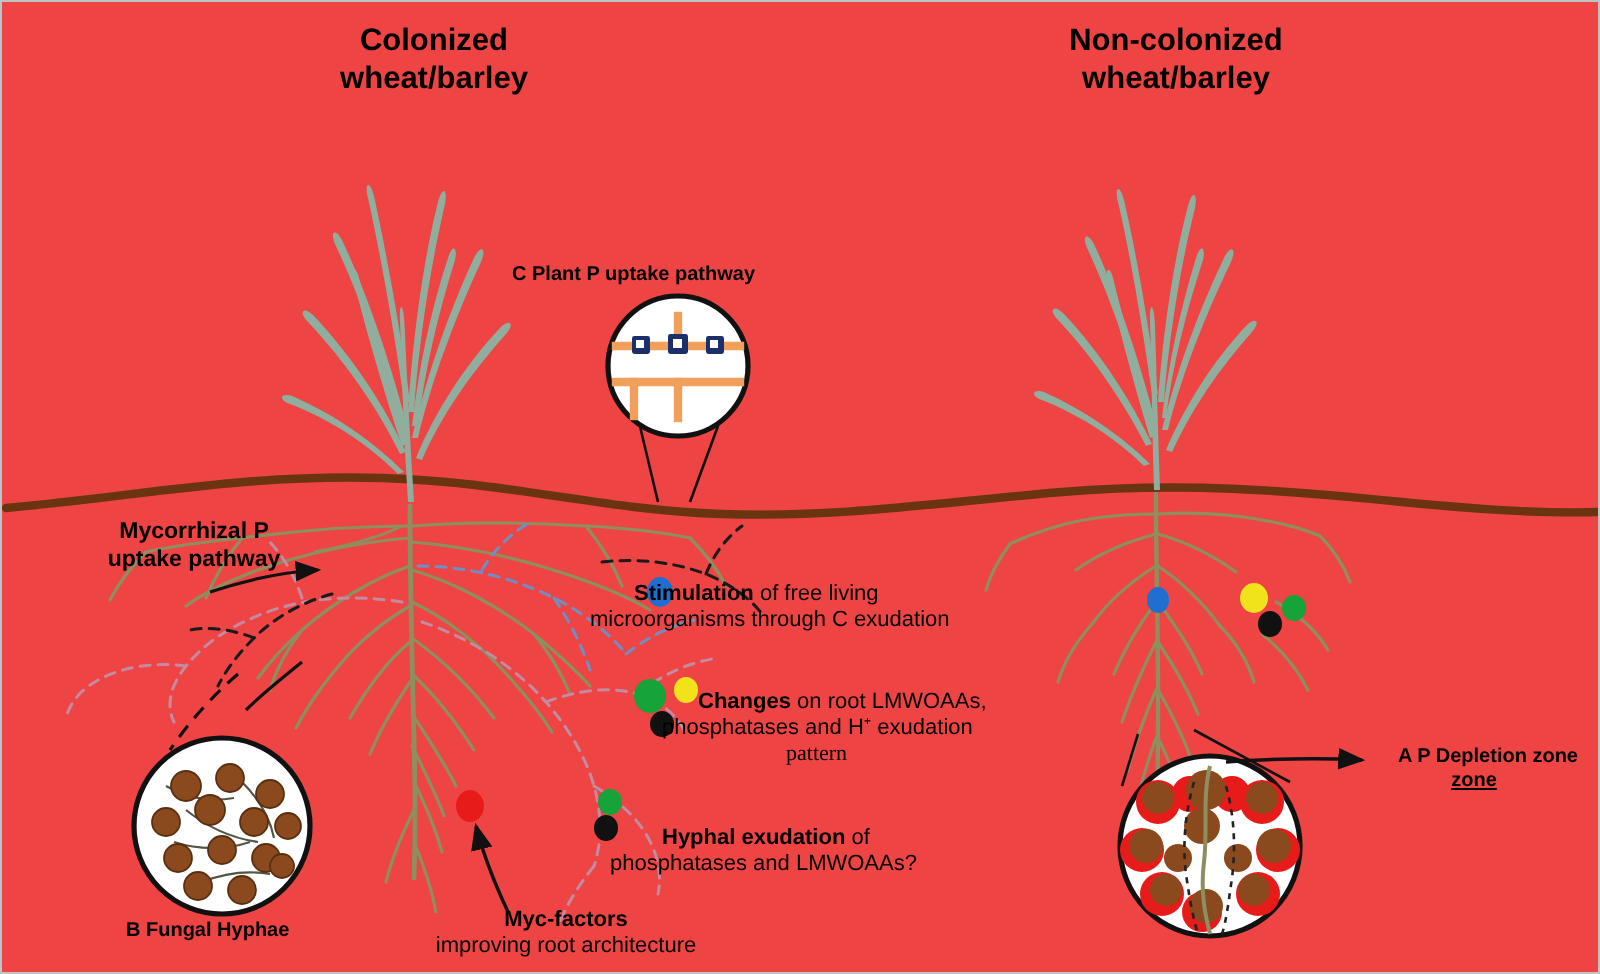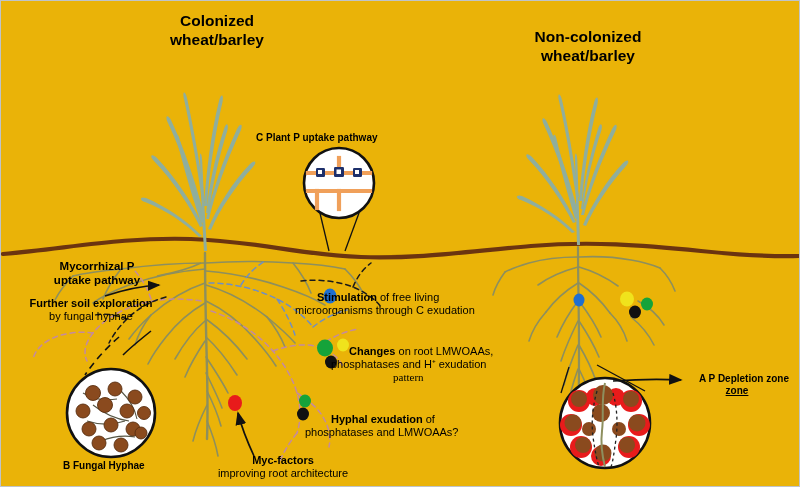--- a/index.html
+++ b/index.html
@@ -7,21 +7,21 @@
     padding: 0;
     background: #ffffff;
   }
   body {
     font-family: "Liberation Sans", sans-serif;
   }
   #figure {
     position: relative;
     width: 800px;
     height: 487px;
-    background: #eab308;
+    background: #ef4444;
     border: 1px solid #bfc4c9;
     box-sizing: border-box;
     overflow: hidden;
   }
   #art {
     position: absolute;
     left: 0;
     top: 0;
     width: 800px;
     height: 487px;
@@ -291,36 +291,32 @@
       <ellipse cx="646" cy="303" rx="6" ry="6.5" fill="#15a33a"></ellipse>
       <ellipse cx="634" cy="311" rx="6" ry="6.5" fill="#111111"></ellipse>
     </g>
   </svg>
 
   <div class="lbl title mid" style="left:131px; top:10px; width:170px;">
     <div>Colonized</div>
     <div>wheat/barley</div>
   </div>
 
-  <div class="lbl title mid" style="left:492px; top:26px; width:190px;">
+  <div class="lbl title mid" style="left:492px; top:10px; width:190px;">
     <div>Non-colonized</div>
     <div>wheat/barley</div>
   </div>
 
   <div class="lbl cap" style="left:255px; top:131px;">C  Plant P uptake pathway</div>
 
   <div class="lbl annL mid" style="left:31px; top:259px; width:130px;">
     <div>Mycorrhizal P</div>
     <div>uptake pathway</div>
   </div>
 
-  <div class="lbl mid" style="left:10px; top:296px; width:160px; font-size:11px;">
-    <div class="bold">Further soil exploration</div>
-    <div>by fungal hyphae</div>
-  </div>
 
   <div class="lbl ann" style="left:316px; top:290px; width:200px; text-align:left;">
     <div>
       <b>Stimulation</b><span> of free living</span>
     </div>
     <div style="margin-left:-22px;">microorganisms through C exudation</div>
   </div>
 
   <div class="lbl ann" style="left:348px; top:344px; width:190px; text-align:left;">
     <div>

